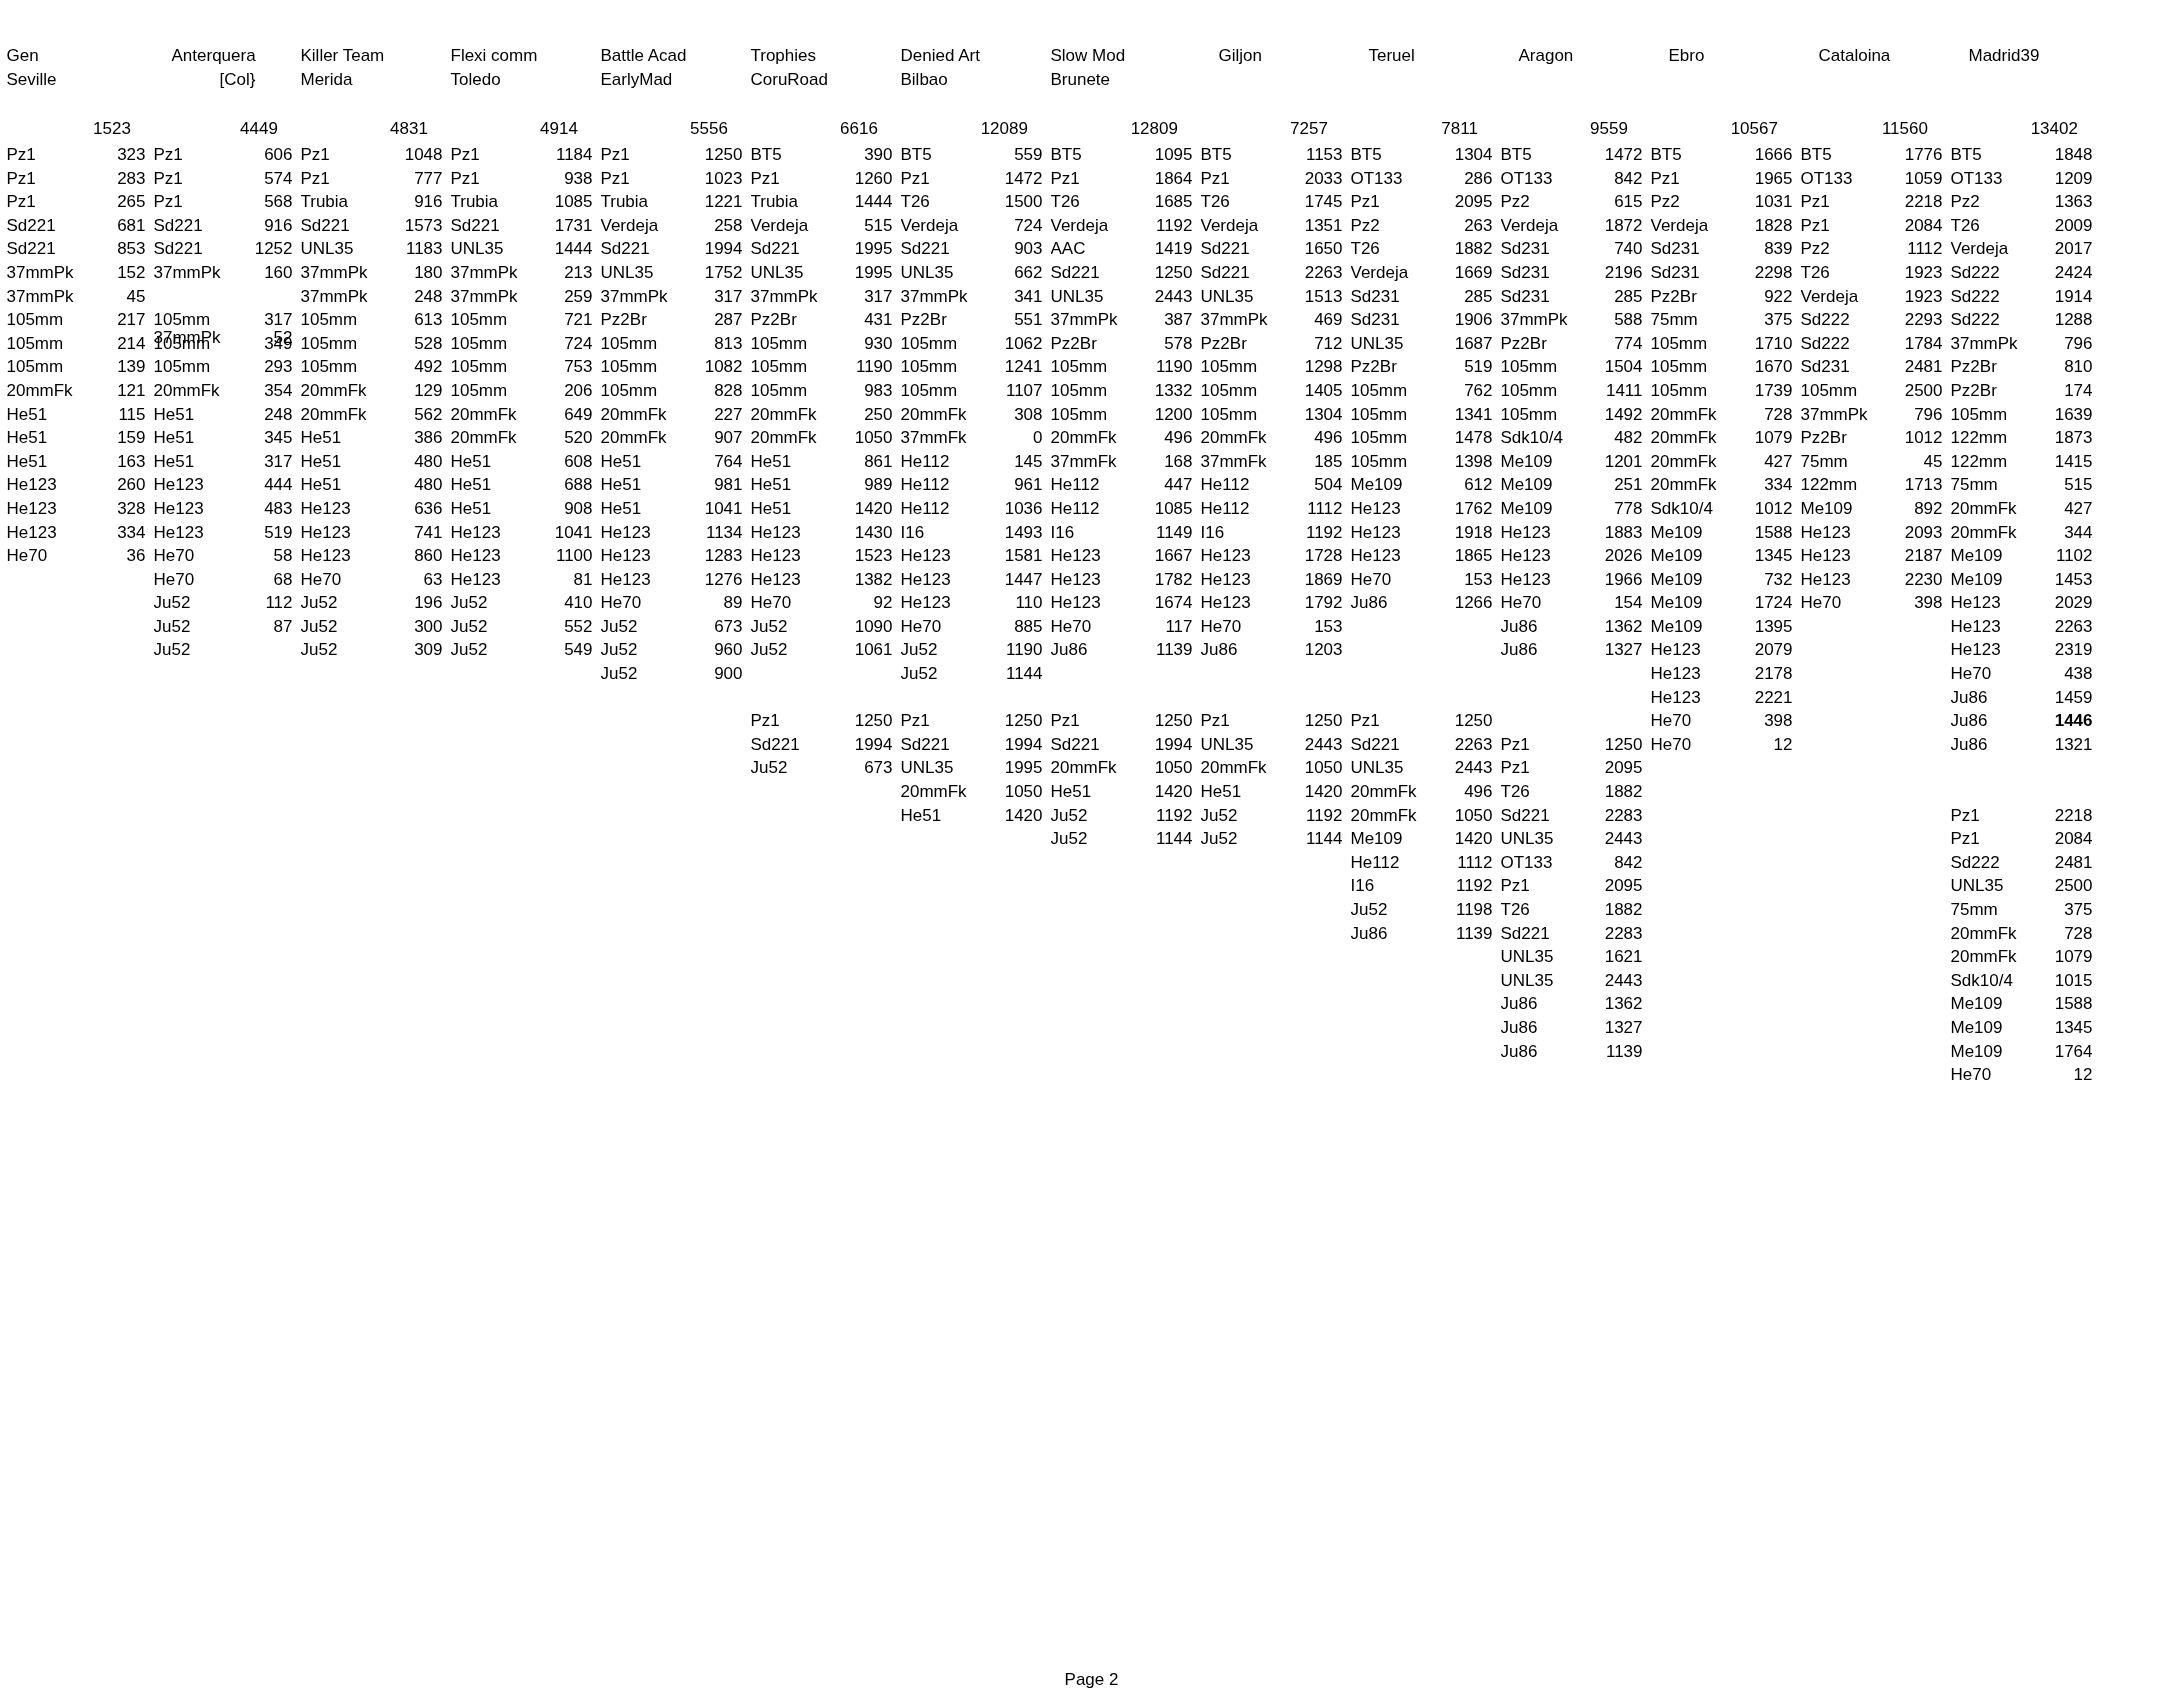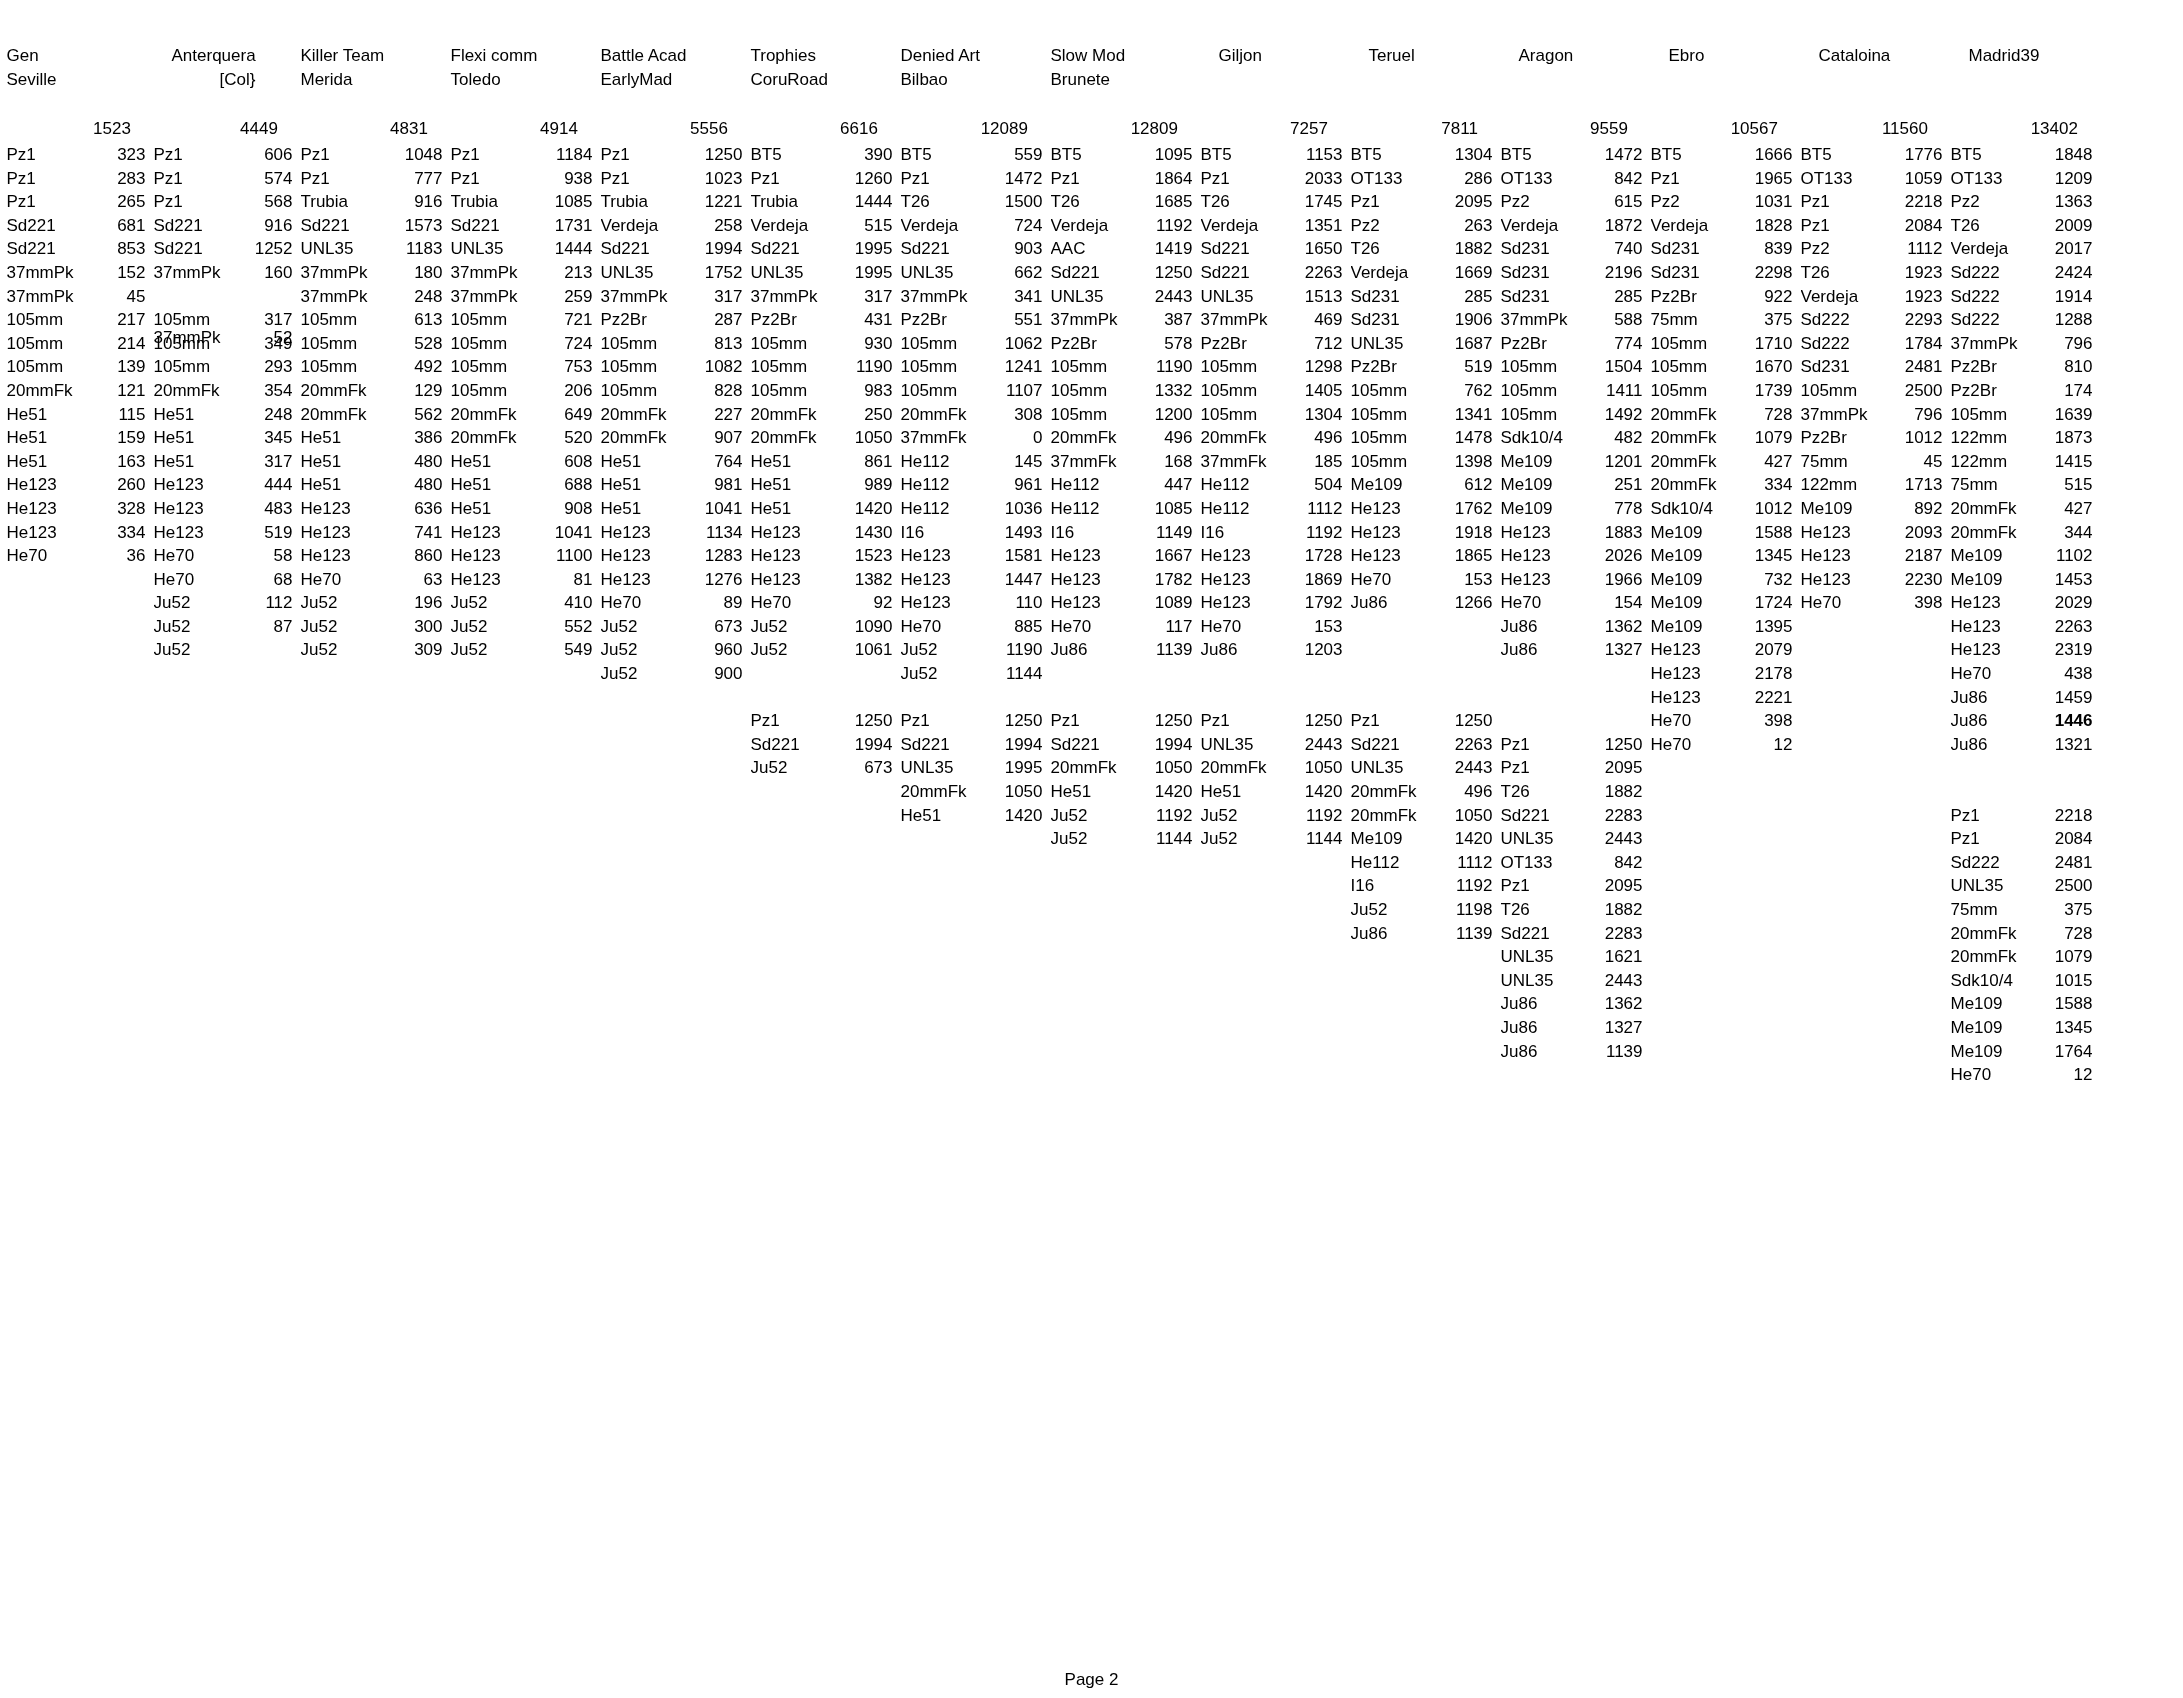--- a/index.html
+++ b/index.html
@@ -890,21 +890,21 @@
           <div class="row">
             <div class="rname" style="width: 87px;">He123</div>
             <div class="rval" style="width: 55px;">1667</div>
           </div>
           <div class="row">
             <div class="rname" style="width: 87px;">He123</div>
             <div class="rval" style="width: 55px;">1782</div>
           </div>
           <div class="row">
             <div class="rname" style="width: 87px;">He123</div>
-            <div class="rval" style="width: 55px;">1089</div>
+            <div class="rval" style="width: 55px;">1674</div>
           </div>
           <div class="row">
             <div class="rname" style="width: 87px;">He70</div>
             <div class="rval" style="width: 55px;">117</div>
           </div>
           <div class="row">
             <div class="rname" style="width: 87px;">Ju86</div>
             <div class="rval" style="width: 55px;">1139</div>
           </div>
           <div class="blockgap"></div>

